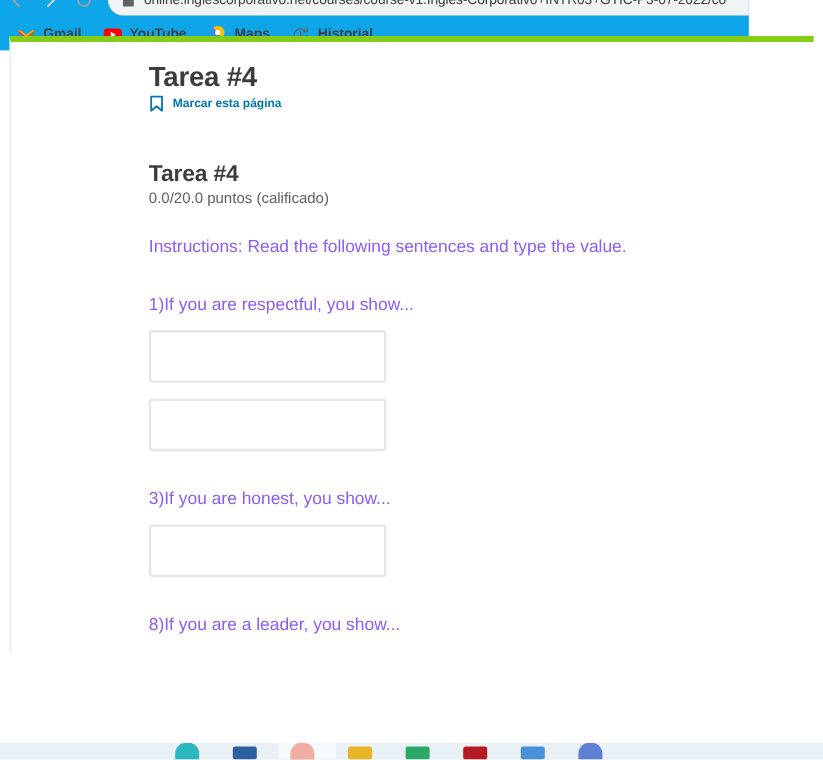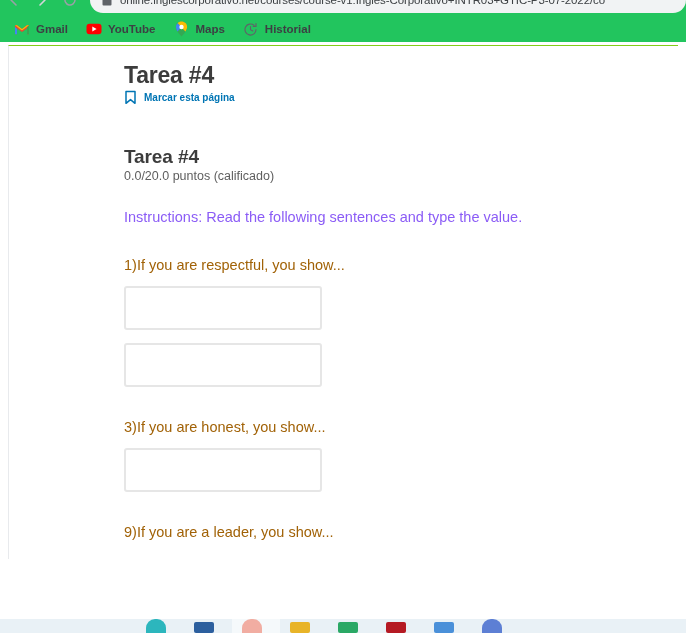--- a/index.html
+++ b/index.html
@@ -12,23 +12,23 @@
     height: 633px;
     overflow: hidden;
     font-family: "Liberation Sans", sans-serif;
     -webkit-font-smoothing: antialiased;
   }
 
   
   .browser-chrome {
     position: absolute;
     left: 0; top: 0;
-    width: 686px;
+    width: 624px;
     height: 42px;
-    background: #22c55e;
+    background: #0ea5e9;
     overflow: hidden;
   }
 
   
   .omnibox-row {
     position: absolute;
     left: 0; top: -14px;
     width: 686px;
     height: 28px;
     display: flex;
@@ -93,25 +93,25 @@
   }
   .bm-label {
     font-size: 11.5px;
     color: #3c4043;
     white-space: nowrap;
   }
 
   
   .page-viewport {
     position: absolute;
-    left: 8px; top: 45px;
+    left: 8px; top: 30px;
     width: 670px;
     height: 514px;
     background: #ffffff;
-    border-top: 1px solid #84cc16;
+    border-top: 5px solid #84cc16;
     border-left: 1px solid #e8eaed;
     box-sizing: border-box;
     overflow: hidden;
   }
 
   .content {
     padding: 14px 0 0 115px;
   }
 
   .course-title {
@@ -156,21 +156,21 @@
   }
 
   .instructions {
     font-size: 14.5px;
     color: #8b5cf6;
     margin: 26px 0 0 0;
   }
 
   .question {
     font-size: 14.5px;
-    color: #a16207;
+    color: #8b5cf6;
     margin: 32px 0 0 0;
   }
 
   .answer-input {
     display: block;
     width: 198px;
     height: 44px;
     margin-top: 13px;
     border: 2px solid #e6e6e6;
     border-radius: 3px;
@@ -325,21 +325,21 @@
     <div class="instructions">Instructions: Read the following sentences and type the value.</div>
 
     <div class="question">1)If you are respectful, you show...</div>
     <input class="answer-input" type="text" value="" style="">
 
     <input class="answer-input" type="text" value="" style="">
 
     <div class="question">3)If you are honest, you show...</div>
     <input class="answer-input" type="text" value="" style="">
 
-    <div class="question">9)If you are a leader, you show...</div>
+    <div class="question">8)If you are a leader, you show...</div>
 
   </div>
 </div>
 
 <div class="taskbar">
   <div class="taskbar-highlight"></div>
   <div class="taskbar-inner">
     <div class="task-icon" style="background:#2cb6bd"></div>
     <div class="task-icon sq" style="background:#2c5f9e"></div>
     <div class="task-icon" style="background:#df4a32"></div>

